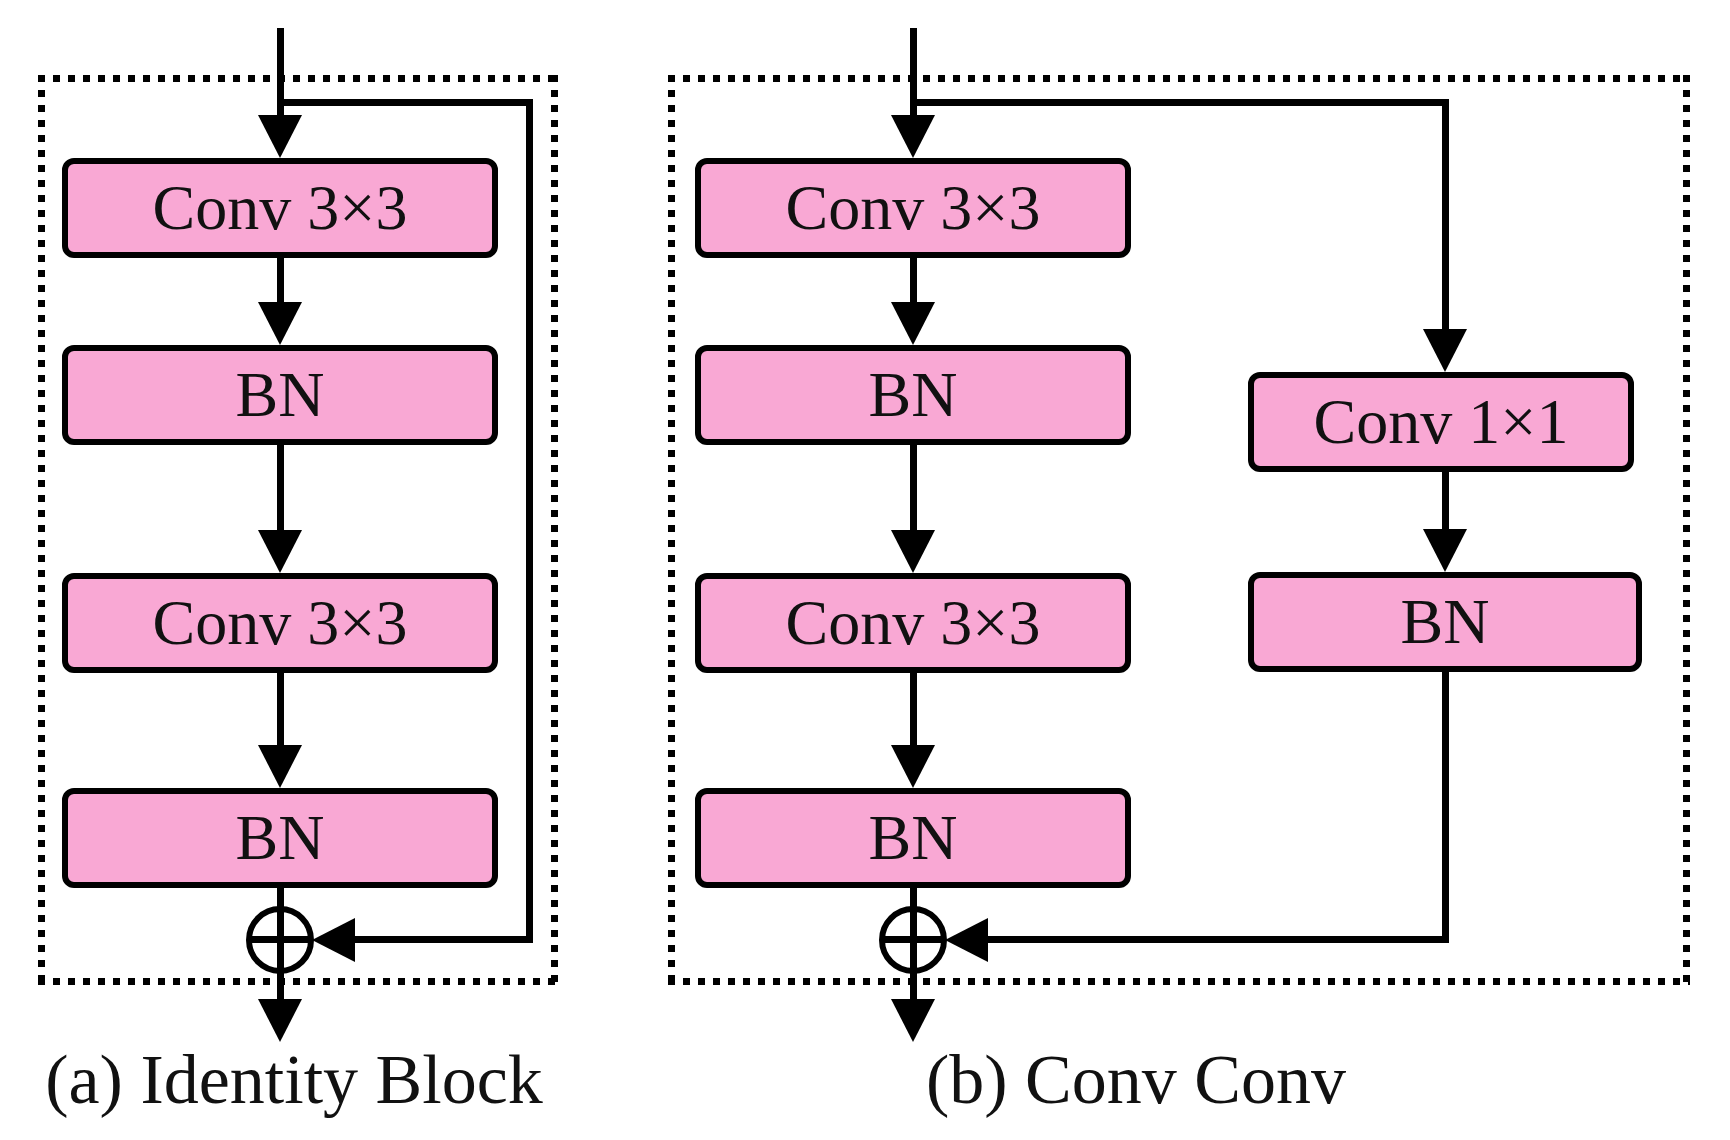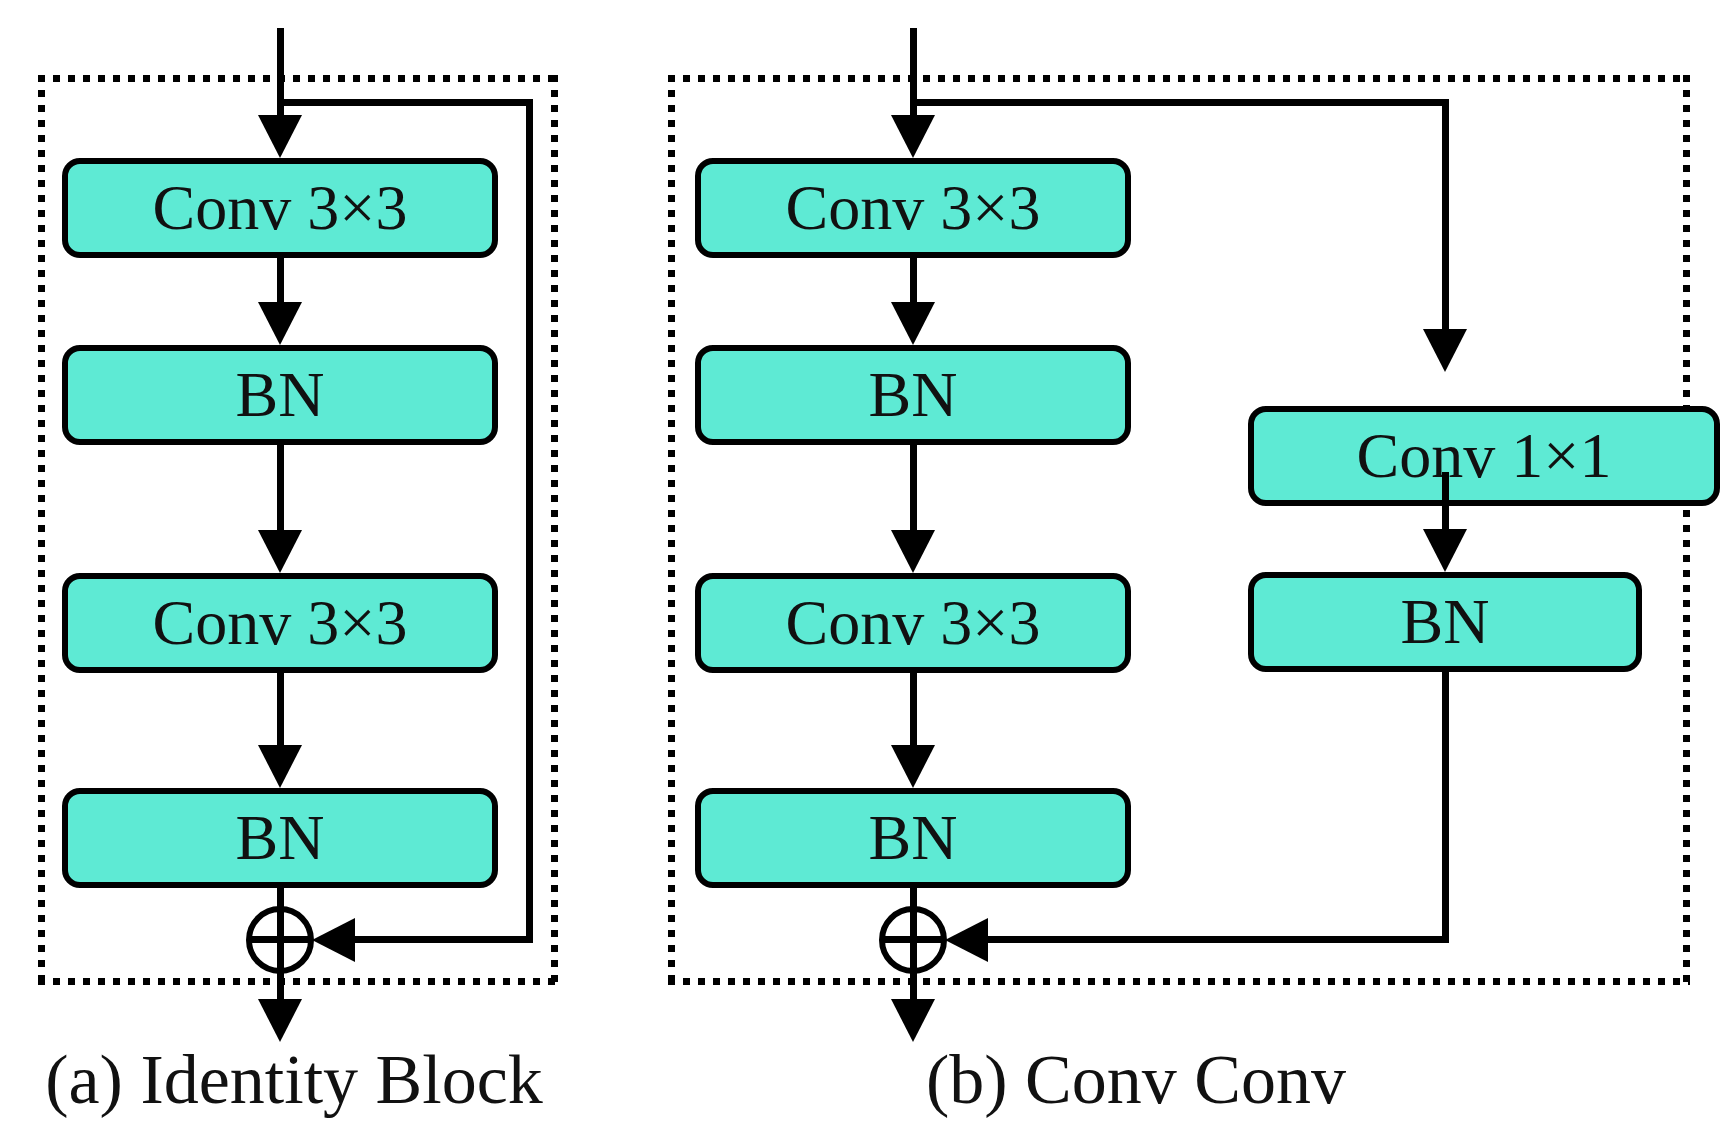--- a/index.html
+++ b/index.html
@@ -45,23 +45,23 @@
     width: 0; height: 0;
     border-top: 22px solid transparent;
     border-bottom: 22px solid transparent;
     border-right: 43px solid #000;
   }
 
   
   .node {
     position: absolute;
     box-sizing: border-box;
-    background: #5eead4;
+    background: #f9a8d4;
     border: 6px solid #000;
-    border-radius: 18px;
+    border-radius: 12px;
     display: flex;
     align-items: center;
     justify-content: center;
     font-size: 64px;
     color: #111;
     white-space: nowrap;
   }
 
   
   .add-circle {
@@ -171,21 +171,21 @@
       <span>Conv 3×3</span>
     </div>
 
     <div class="line-v" style="left:910px; top:673px; height:75px;"></div>
     <div class="head-down" style="left:891px; top:745px;"></div>
 
     <div class="node" style="left:695px; top:788px; width:436px; height:100px;">
       <span>BN</span>
     </div>
 
-    <div class="node" style="left:1248px; top:372px; width:472px; height:100px;margin-top:34px;">
+    <div class="node" style="left:1248px; top:372px; width:386px; height:100px;">
       <span>Conv 1×1</span>
     </div>
 
     <div class="line-v" style="left:1442px; top:472px; height:60px;"></div>
     <div class="head-down" style="left:1423px; top:529px;"></div>
 
     <div class="node" style="left:1248px; top:572px; width:394px; height:100px;">
       <span>BN</span>
     </div>
 

